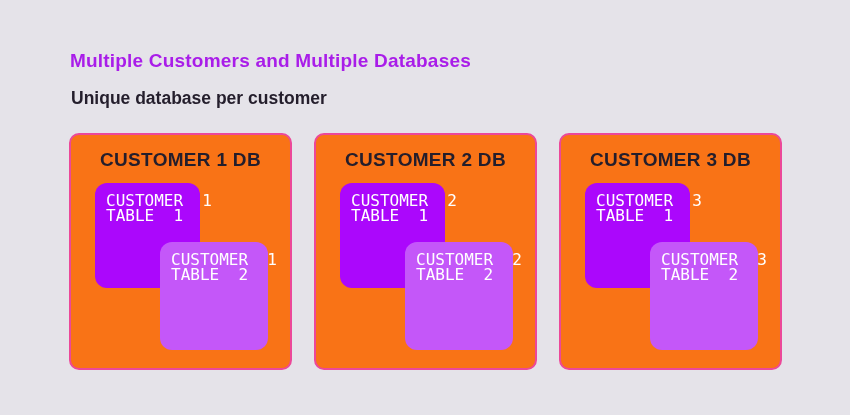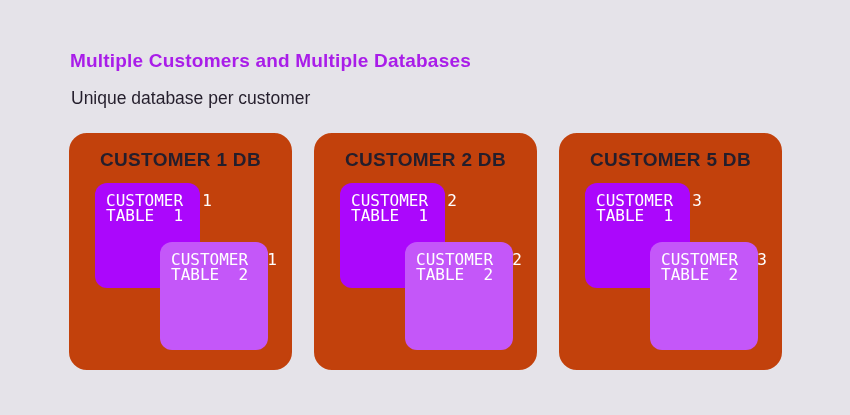--- a/index.html
+++ b/index.html
@@ -22,32 +22,32 @@
     font-weight: bold;
     color: #a91de9;
     letter-spacing: 0.2px;
     white-space: nowrap;
   }
   .page-subtitle {
     position: absolute;
     left: 71px;
     top: 88px;
     font-size: 17.5px;
-    font-weight: normal;
+    font-weight: bold;
     color: #241e2c;
     white-space: nowrap;
   }
   .db-card {
     position: absolute;
     top: 133px;
     width: 219px;
     height: 233px;
-    background: #c2410c;
-    border: 2px solid #c2410c;
-    border-radius: 18px;
+    background: #f97316;
+    border: 2px solid #ec4899;
+    border-radius: 10px;
   }
   .db-card.c1 { left: 69px; }
   .db-card.c2 { left: 314px; }
   .db-card.c3 { left: 559px; }
   .db-card-title {
     margin-top: 14px;
     text-align: center;
     font-size: 19px;
     font-weight: bold;
     color: #241e2c;
@@ -108,21 +108,21 @@
     <div class="tline">CUSTOMER  2</div>
     <div class="tline">TABLE  1</div>
   </div>
   <div class="table-box table-2">
     <div class="tline">CUSTOMER  2</div>
     <div class="tline">TABLE  2</div>
   </div>
 </div>
 
 <div class="db-card c3">
-  <div class="db-card-title">CUSTOMER 5 DB</div>
+  <div class="db-card-title">CUSTOMER 3 DB</div>
   <div class="table-box table-1">
     <div class="tline">CUSTOMER  3</div>
     <div class="tline">TABLE  1</div>
   </div>
   <div class="table-box table-2">
     <div class="tline">CUSTOMER  3</div>
     <div class="tline">TABLE  2</div>
   </div>
 </div>
 

